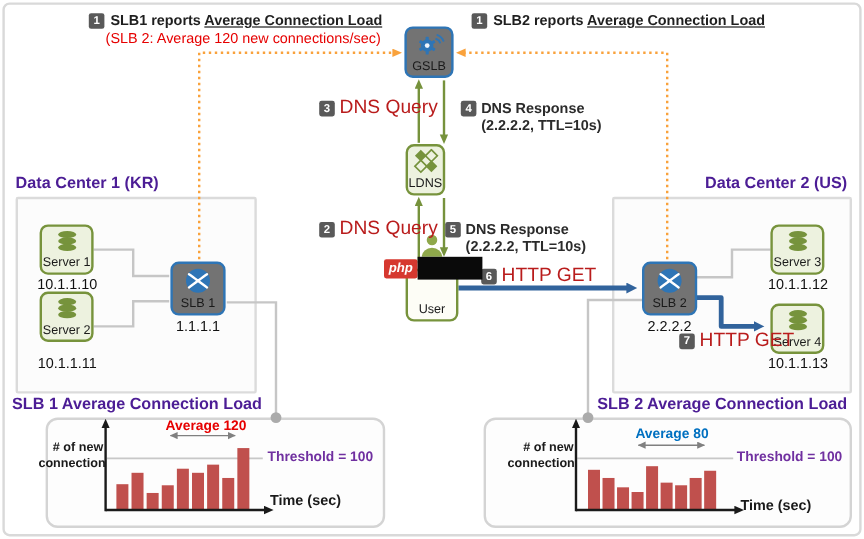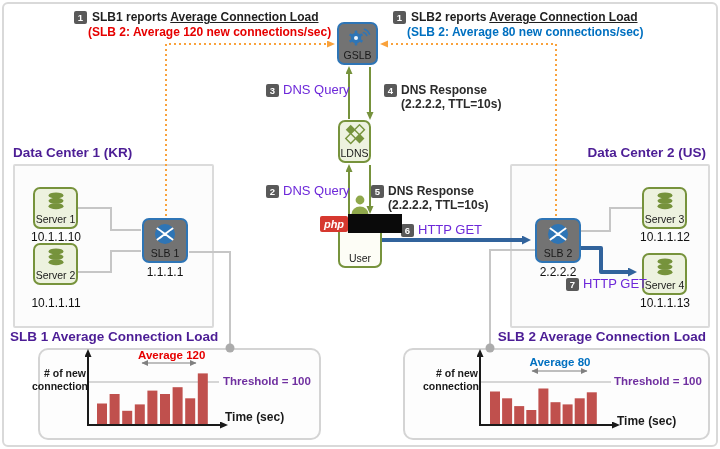--- a/index.html
+++ b/index.html
@@ -15,26 +15,26 @@
   .node{position:absolute;border-radius:7px;display:flex;flex-direction:column;align-items:center;justify-content:flex-end;box-sizing:border-box;z-index:3;}
   .node .nlabel{font-size:10.5px;color:#1a1a1a;line-height:12px;padding-bottom:2px;white-space:nowrap;}
   .node .nicon{flex:1 1 auto;display:flex;align-items:center;justify-content:center;width:100%;}
   .green-node{border:2px solid #77933c;background:#edf2df;}
   .blue-node{border:2.5px solid #2e75b6;background:#737373;}
   .user-node{border:2px solid #77933c;background:#fdfdf6;}
   .ip{position:absolute;font-size:12px;color:#111;text-align:center;white-space:nowrap;z-index:3;}
   
   .step{position:absolute;display:flex;align-items:flex-start;gap:4px;z-index:4;white-space:nowrap;}
   .badge{display:inline-flex;align-items:center;justify-content:center;width:13px;height:13px;background:#595959;color:#fff;font-size:9.5px;font-weight:bold;border-radius:2px;flex:0 0 auto;margin-top:0.5px;}
-  .step-text{font-size:13px;color:#6d28d9;line-height:14px;}
+  .step-text{font-size:16px;color:#b91c1c;line-height:14px;}
   .step-text-b{font-size:12px;font-weight:bold;color:#2b2b2b;line-height:14px;}
   
   .report{position:absolute;z-index:4;}
   .report .r1{display:flex;gap:5px;align-items:flex-start;font-size:12px;font-weight:bold;color:#1f1f1f;white-space:nowrap;}
-  .report .r2{margin-left:14px;font-size:12px;font-weight:bold;white-space:nowrap;margin-top:1px;}
+  .report .r2{margin-left:14px;font-size:12px;font-weight:normal;white-space:nowrap;margin-top:1px;}
   .u{text-decoration:underline;}
   .red-text{color:#e60000;}
   .blue-text{color:#0070c0;}
   
   .chartwrap{position:absolute;z-index:3;}
   .chartwrap svg{position:absolute;left:0;top:0;}
   .ylab{position:absolute;font-size:10.5px;font-weight:bold;color:#1a1a1a;line-height:12.5px;text-align:right;}
   .xlab{position:absolute;font-size:12px;font-weight:bold;color:#1a1a1a;white-space:nowrap;}
   .thrlab{position:absolute;font-size:11.5px;font-weight:bold;color:#7030a0;white-space:nowrap;}
   .avglab{position:absolute;font-size:11.5px;font-weight:bold;text-align:center;white-space:nowrap;}
@@ -90,21 +90,20 @@
       <span class="badge">1</span>
       <span><span>SLB1 reports </span><span class="u">Average Connection Load</span></span>
     </div>
     <div class="r2 red-text">(SLB 2: Average 120 new connections/sec)</div>
   </div>
   <div class="report" style="left:393px;top:10px;">
     <div class="r1">
       <span class="badge">1</span>
       <span><span>SLB2 reports </span><span class="u">Average Connection Load</span></span>
     </div>
-    <div class="r2 blue-text">(SLB 2: Average 80 new connections/sec)</div>
   </div>
 
   <div class="node blue-node" style="left:337px;top:22px;width:41px;height:43px;">
     <div class="nicon">
       <svg width="26" height="22" viewBox="0 0 26 22">
         <g fill="#2e75b6">
           <circle cx="11" cy="12" r="5.2"></circle>
           <rect x="9.7" y="4.6" width="2.6" height="3.4" rx="0.6"></rect>
           <rect x="9.7" y="16" width="2.6" height="3.4" rx="0.6"></rect>
           <rect x="9.7" y="4.6" width="2.6" height="3.4" rx="0.6" transform="rotate(60 11 12)"></rect>

